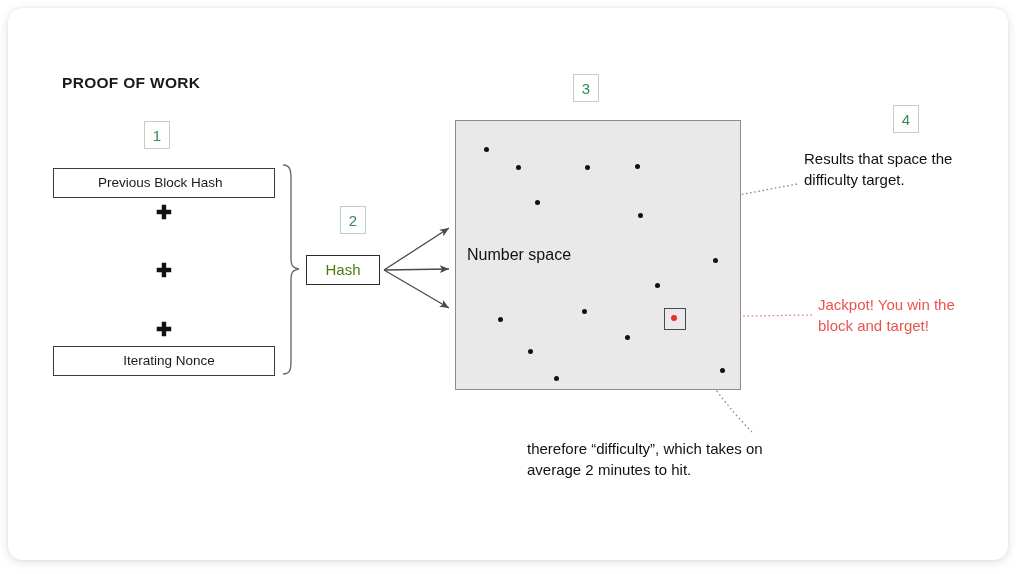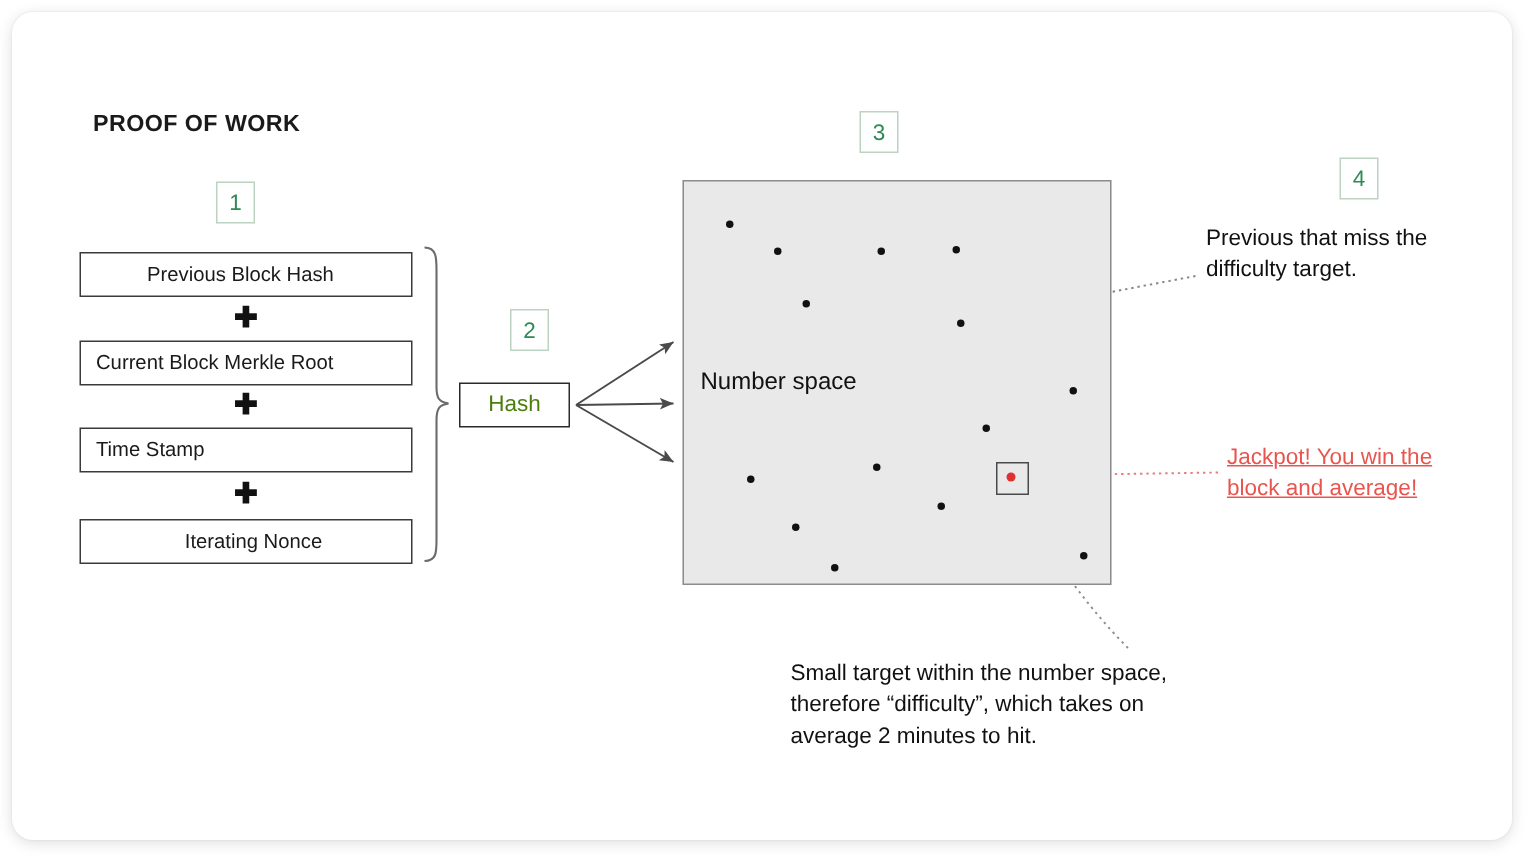--- a/index.html
+++ b/index.html
@@ -176,21 +176,20 @@
     left: 804px;
     top: 148px;
     width: 200px;
     color: #111111;
   }
   #anno-jackpot {
     left: 818px;
     top: 294px;
     width: 190px;
     color: #e8554e;
-    text-decoration: underline;
   }
   #anno-target {
     left: 527px;
     top: 438px;
     width: 360px;
     color: #111111;
   }
   .anno-line { display: block; white-space: nowrap; }
 </style>
 </head>
@@ -243,23 +242,21 @@
 
   <div id="title">PROOF OF WORK</div>
 
   <div class="badge" id="badge-1">1</div>
   <div class="badge" id="badge-2">2</div>
   <div class="badge" id="badge-3">3</div>
   <div class="badge" id="badge-4">4</div>
 
   <div class="field-box" id="field-0">Previous Block Hash</div>
   <div class="plus-sign" id="plus-0">✚</div>
-  <div class="field-box" id="field-1">Current Block Merkle Root</div>
   <div class="plus-sign" id="plus-1">✚</div>
-  <div class="field-box" id="field-2">Time Stamp</div>
   <div class="plus-sign" id="plus-2">✚</div>
   <div class="field-box" id="field-3">Iterating Nonce</div>
 
   <div id="hash-box">Hash</div>
 
   <div id="number-space"></div>
   <div id="number-space-label">Number space</div>
   <div id="dots-layer">
       <div class="ns-dot" style="left: 484px; top: 147px;"></div>
       <div class="ns-dot" style="left: 516px; top: 165px;"></div>
@@ -273,25 +270,24 @@
       <div class="ns-dot" style="left: 582px; top: 309px;"></div>
       <div class="ns-dot" style="left: 625px; top: 335px;"></div>
       <div class="ns-dot" style="left: 528px; top: 349px;"></div>
       <div class="ns-dot" style="left: 554px; top: 376px;"></div>
       <div class="ns-dot" style="left: 720px; top: 368px;"></div>
     </div>
   <div id="target-square"></div>
   <div id="target-dot"></div>
 
   <div class="anno" id="anno-miss" style="color: rgb(17, 17, 17);">
-      <span class="anno-line">Previous that miss the</span>
+      <span class="anno-line">Results that space the</span>
       <span class="anno-line">difficulty target.</span>
     </div>
   <div class="anno" id="anno-jackpot" style="color: rgb(232, 85, 78);">
       <span class="anno-line">Jackpot! You win the</span>
-      <span class="anno-line">block and average!</span>
+      <span class="anno-line">block and target!</span>
     </div>
   <div class="anno" id="anno-target" style="color: rgb(17, 17, 17);">
-      <span class="anno-line">Small target within the number space,</span>
       <span class="anno-line">therefore “difficulty”, which takes on</span>
       <span class="anno-line">average 2 minutes to hit.</span>
     </div>
 </div>
 
 </body></html>

